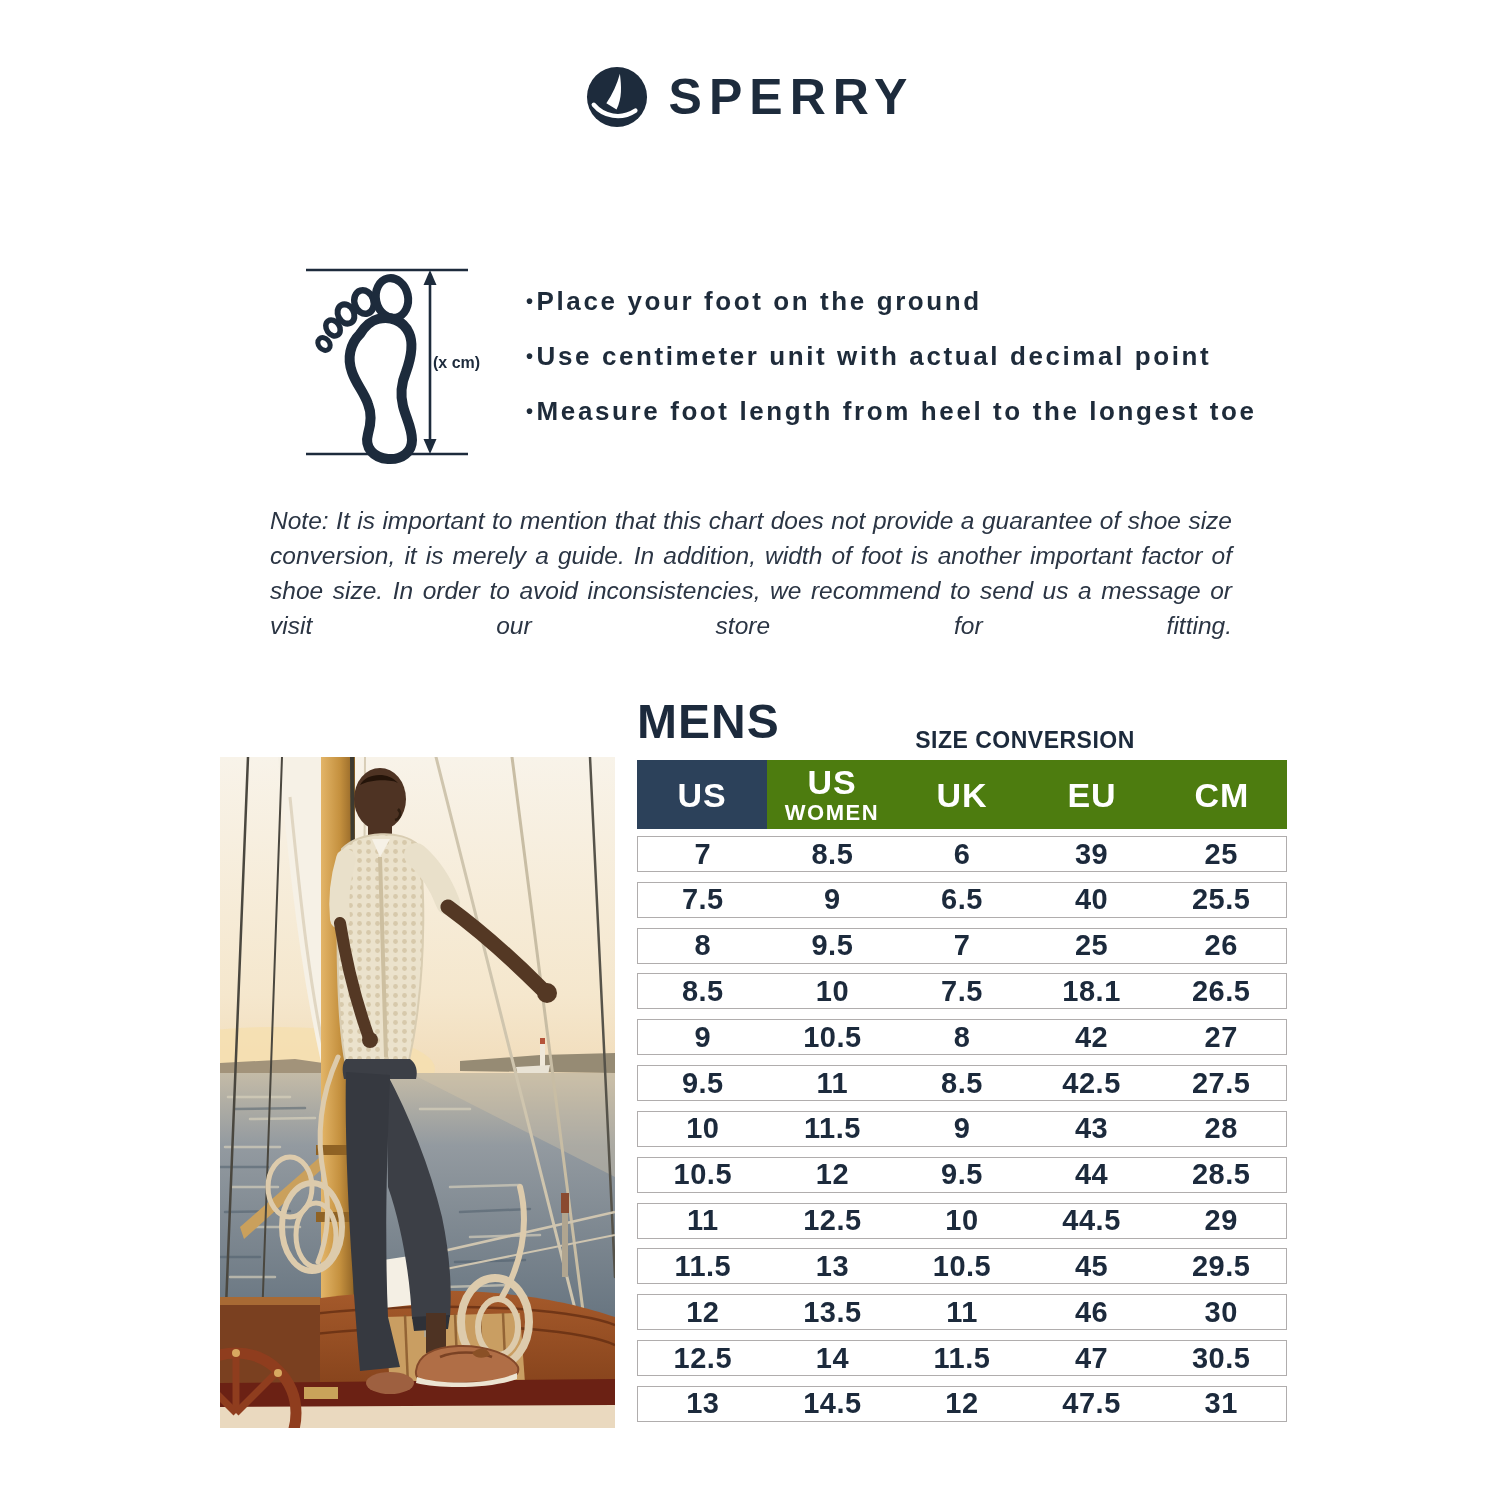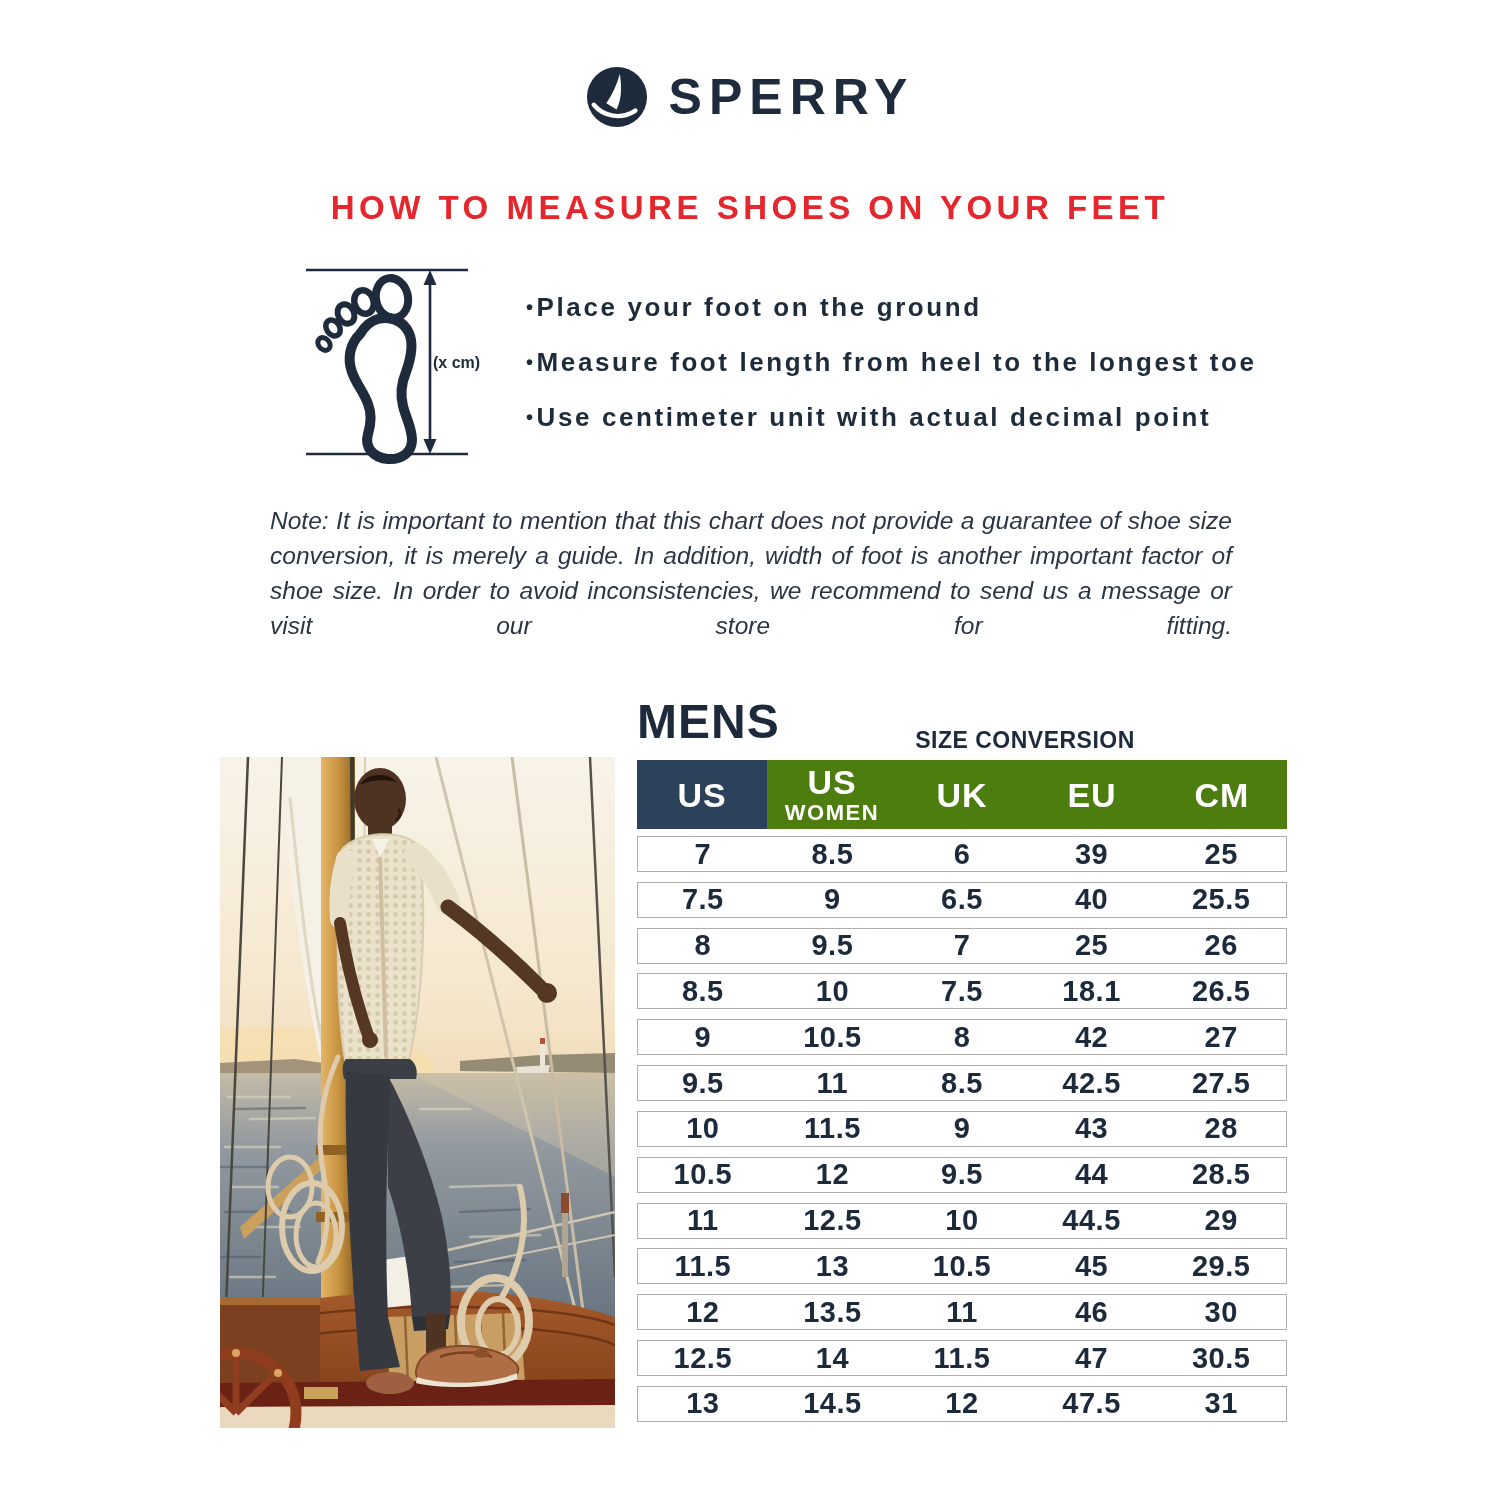--- a/index.html
+++ b/index.html
@@ -10,21 +10,21 @@
   
   .logo-row{position:absolute;top:66px;left:0;width:100%;display:flex;justify-content:center;align-items:center;gap:21px;}
   .logo-mark{width:62px;height:62px;display:block;}
   .brand-name{font-size:50px;font-weight:700;letter-spacing:7px;color:#1d2b3c;}
   
   .page-heading{position:absolute;top:189px;left:0;width:100%;text-align:center;
     font-size:33px;font-weight:700;letter-spacing:4.5px;color:#e5262c;}
   
   .foot-diagram{position:absolute;left:300px;top:256px;width:190px;height:212px;}
   
-  .instructions{position:absolute;left:526px;top:292px;width:690px;}
+  .instructions{position:absolute;left:526px;top:286px;width:690px;}
   .instruction{font-size:26px;font-weight:700;letter-spacing:2.6px;color:#1e2b3a;margin-bottom:24px;white-space:nowrap;}
   .instruction::before{content:"•";font-size:20px;vertical-align:2px;margin-right:1px;}
   
   .note-text{position:absolute;left:270px;top:503px;width:962px;
     font-style:italic;font-size:24.5px;line-height:35px;color:#2b3544;
     text-align:justify;text-align-last:justify;}
   
   .mens-title{position:absolute;left:637px;top:694px;font-size:48px;font-weight:800;letter-spacing:1px;color:#1c2a3c;}
   .size-subtitle{position:absolute;left:860px;top:727px;width:330px;text-align:center;
     font-size:23px;font-weight:700;letter-spacing:0.5px;color:#1c2a3c;}
@@ -50,21 +50,20 @@
 
   <div class="logo-row">
     <svg class="logo-mark" viewBox="0 0 64 64">
       <circle cx="32" cy="32" r="31" fill="#1d2b3c"></circle>
       <path d="M35,8 C36.5,21 37.5,33 31.5,45 L21,38.5 C27.5,29 32,19 35,8 Z" fill="#ffffff"></path>
       <path d="M8,40 C18,52 36,56 51,46" stroke="#ffffff" stroke-width="4.5" fill="none" stroke-linecap="round"></path>
     </svg>
     <span class="brand-name">SPERRY</span>
   </div>
 
-  <div class="page-heading">HOW TO MEASURE SHOES ON YOUR FEET</div>
 
   <svg class="foot-diagram" viewBox="0 0 190 212">
     <g stroke="#1d2b3c" stroke-width="2.6">
       <line x1="6" y1="14" x2="168" y2="14"></line>
       <line x1="6" y1="198" x2="168" y2="198"></line>
     </g>
     <g fill="#ffffff" stroke="#1d2b3c">
       <ellipse cx="24" cy="88" rx="5.5" ry="7" stroke-width="5" transform="rotate(-42 24 88)"></ellipse>
       <ellipse cx="33" cy="72" rx="6.5" ry="8.5" stroke-width="5.5" transform="rotate(-35 33 72)"></ellipse>
       <ellipse cx="46" cy="58" rx="8" ry="10" stroke-width="6" transform="rotate(-28 46 58)"></ellipse>
@@ -75,22 +74,22 @@
     <g fill="#1d2b3c">
       <line x1="130" y1="26" x2="130" y2="186" stroke="#1d2b3c" stroke-width="2.6"></line>
       <polygon points="123.5,29 136.5,29 130,14"></polygon>
       <polygon points="123.5,183 136.5,183 130,198"></polygon>
     </g>
     <text x="133" y="112" font-size="16" font-weight="bold" fill="#1d2b3c">(x cm)</text>
   </svg>
 
   <div class="instructions">
     <div class="instruction">Place your foot on the ground</div>
+    <div class="instruction">Use centimeter unit with actual decimal point</div>
     <div class="instruction">Measure foot length from heel to the longest toe</div>
-    <div class="instruction">Use centimeter unit with actual decimal point</div>
   </div>
 
   <div class="note-text">Note: It is important to mention that this chart does not provide a guarantee of shoe size conversion, it is merely a guide. In addition, width of foot is another important factor of shoe size. In order to avoid inconsistencies, we recommend to send us a message or visit our store for fitting.</div>
 
   <div class="photo">
     <svg viewBox="0 0 395 671" preserveAspectRatio="none">
       <defs>
         <linearGradient id="sky" x1="0" y1="0" x2="0" y2="1">
           <stop offset="0" stop-color="#f8f3e9"></stop>
             <stop offset="0.75" stop-color="#f5e7cd"></stop>

